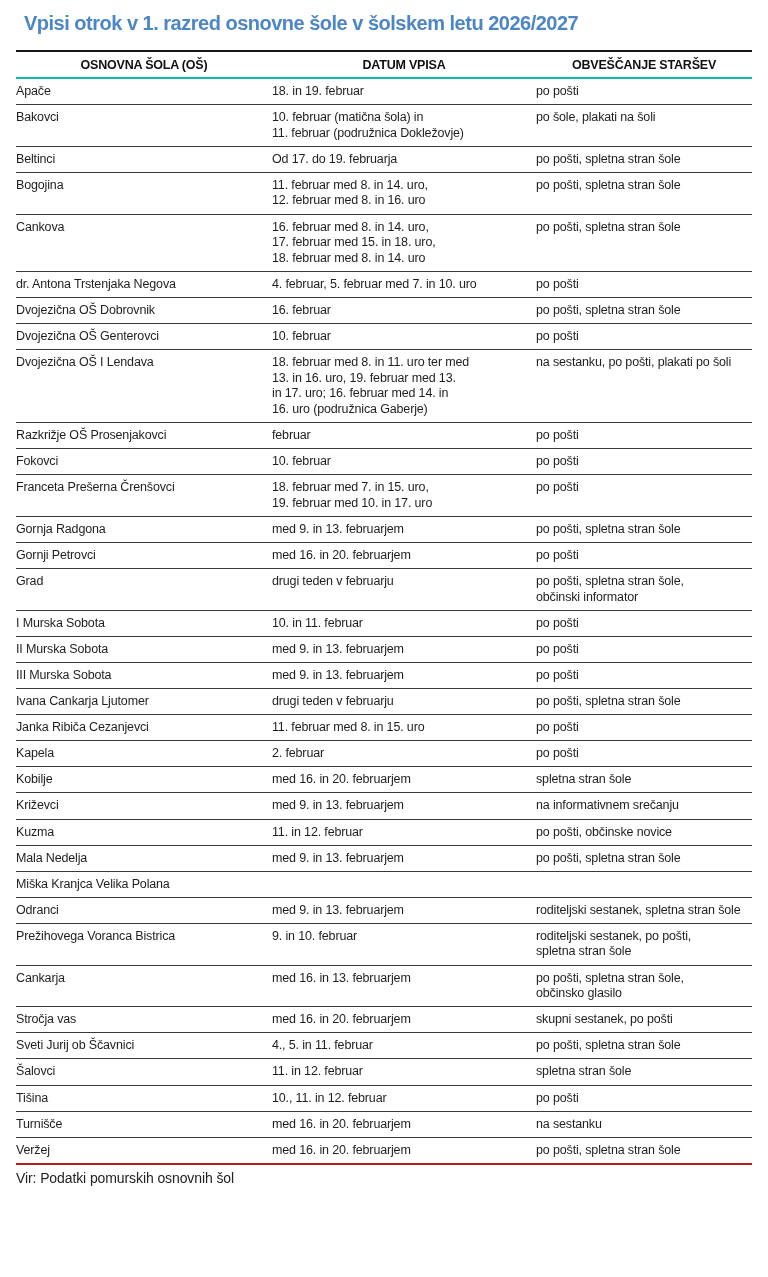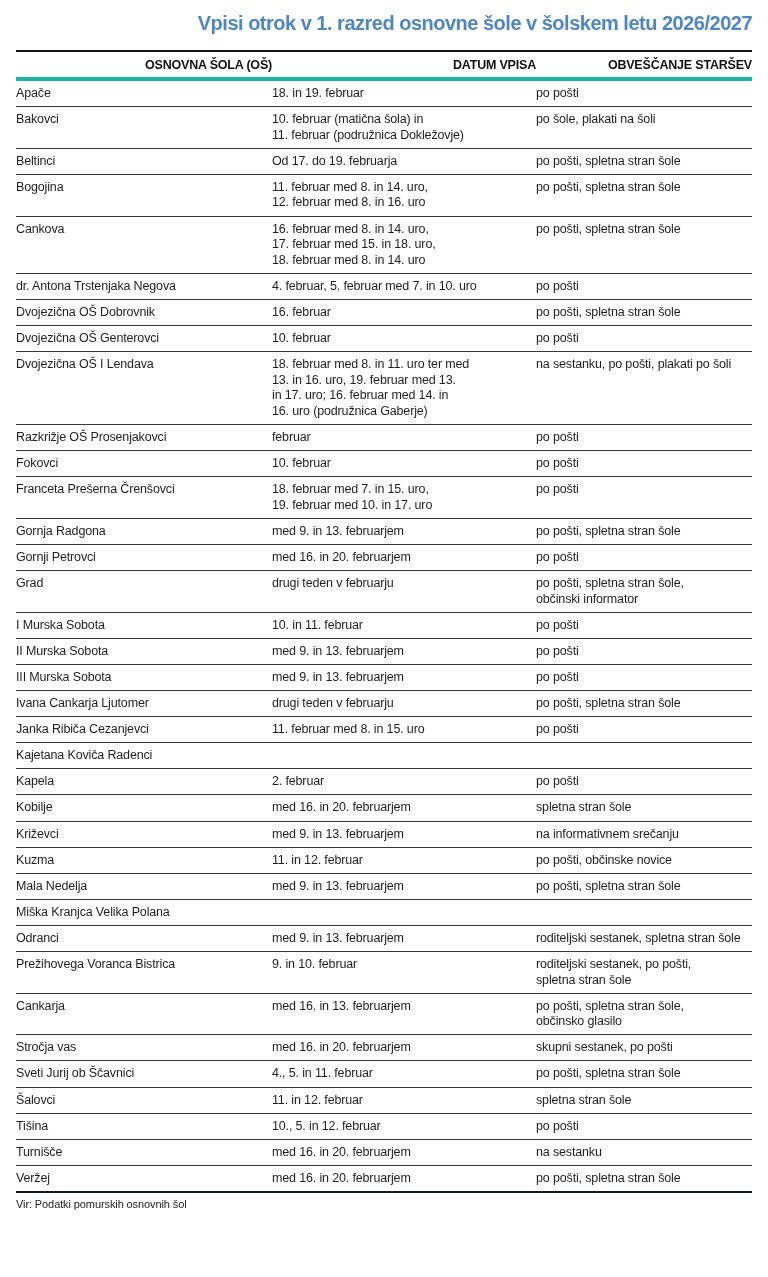--- a/index.html
+++ b/index.html
@@ -15,57 +15,56 @@
     padding: 8px 16px 10px 16px;
     background: #ffffff;
   }
   .title {
     color: #4c86c5;
     font-size: 20px;
     font-weight: 700;
     letter-spacing: -0.5px;
     margin: 4px 0 15px 8px;
     white-space: nowrap;
-    text-align: right;
   }
   table.enroll-table {
     border-collapse: collapse;
     table-layout: fixed;
     width: 736px;
     border-top: 2.5px solid #161616;
   }
   .col-school { width: 256px; }
   .col-date   { width: 264px; }
   .col-notify { width: 216px; }
   thead th {
-    text-align: right;
+    text-align: center;
     font-size: 12.5px;
     font-weight: 700;
     color: #111111;
     letter-spacing: -0.2px;
     padding: 6px 0 5px 0;
-    border-bottom: 4px solid #14b8a6;
+    border-bottom: 2px solid #14b8a6;
     white-space: nowrap;
   }
   tbody td {
     font-size: 12.5px;
     line-height: 15.6px;
     letter-spacing: -0.15px;
     color: #1e1e1e;
     vertical-align: top;
     padding: 5px 0 4.5px 0;
     border-bottom: 1.2px solid #383838;
     white-space: pre;
     overflow: visible;
   }
   tbody tr:last-child td {
-    border-bottom: 2px solid #0f172a;
+    border-bottom: 2px solid #b91c1c;
   }
   .source {
-    font-size: 11px;
+    font-size: 14px;
     letter-spacing: -0.1px;
     color: #222222;
     margin-top: 5px;
   }
 </style>
 </head>
 <body>
 
 <div class="page">
 
@@ -188,25 +187,20 @@
     <td>Ivana Cankarja Ljutomer</td>
     <td>drugi teden v februarju</td>
     <td>po pošti, spletna stran šole</td>
   </tr>
         <tr>
     <td>Janka Ribiča Cezanjevci</td>
     <td>11. februar med 8. in 15. uro</td>
     <td>po pošti</td>
   </tr>
         <tr>
-    <td>Kajetana Koviča Radenci</td>
-    <td></td>
-    <td></td>
-  </tr>
-        <tr>
     <td>Kapela</td>
     <td>2. februar</td>
     <td>po pošti</td>
   </tr>
         <tr>
     <td>Kobilje</td>
     <td>med 16. in 20. februarjem</td>
     <td>spletna stran šole</td>
   </tr>
         <tr>
@@ -256,21 +250,21 @@
     <td>4., 5. in 11. februar</td>
     <td>po pošti, spletna stran šole</td>
   </tr>
         <tr>
     <td>Šalovci</td>
     <td>11. in 12. februar</td>
     <td>spletna stran šole</td>
   </tr>
         <tr>
     <td>Tišina</td>
-    <td>10., 5. in 12. februar</td>
+    <td>10., 11. in 12. februar</td>
     <td>po pošti</td>
   </tr>
         <tr>
     <td>Turnišče</td>
     <td>med 16. in 20. februarjem</td>
     <td>na sestanku</td>
   </tr>
         <tr>
     <td>Veržej</td>
     <td>med 16. in 20. februarjem</td>

